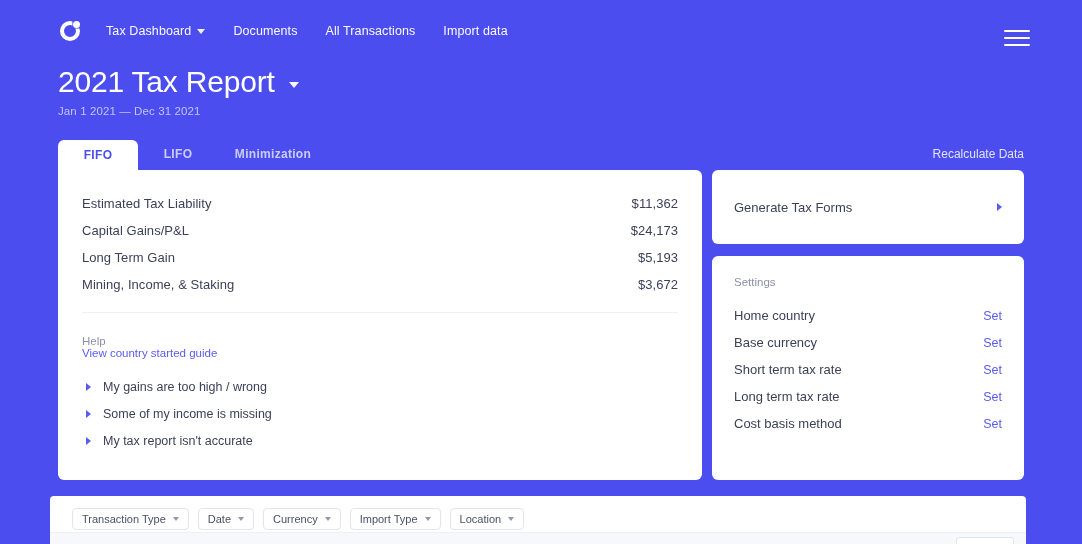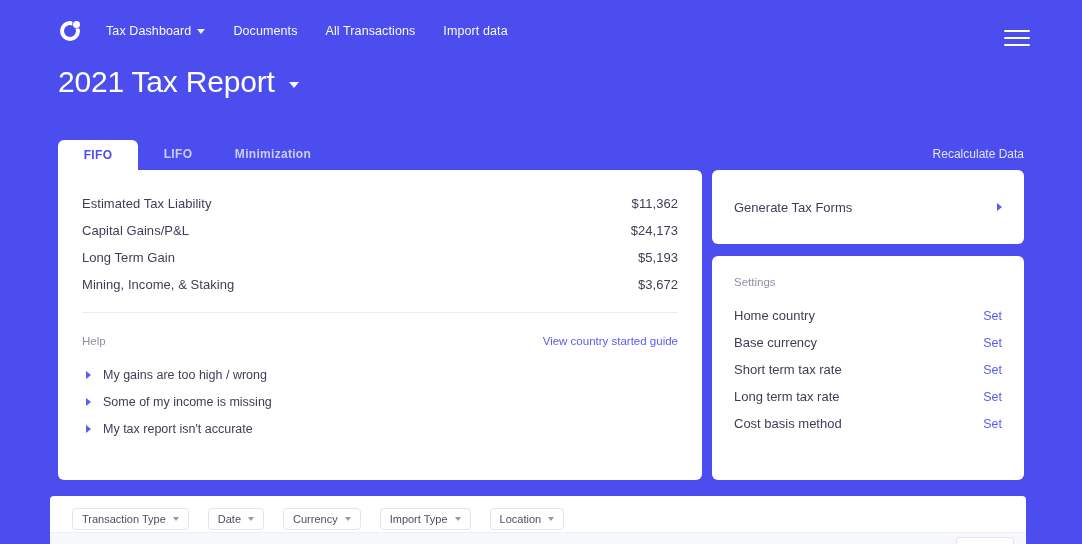--- a/index.html
+++ b/index.html
@@ -144,22 +144,23 @@
     letter-spacing: .05px;
   }
   .figrow .val { color: #3c3f58; }
   .divider {
     height: 1px;
     background: #eceef5;
     margin: 14px 0 0 0;
   }
   .helpsec { padding: 16px 24px 0 24px; }
   .helphead {
-    display: flex; align-items: flex-end; justify-content: space-between;
+    display: flex; align-items: flex-start; justify-content: space-between;
     margin-bottom: 14px;
+    flex-direction: column;
   }
   .helphead .lbl {
     font-size: 11.5px; color: #8c90a8;
   }
   .helphead .lnk {
     font-size: 11.5px; color: #5a5cf0; cursor: pointer;
   }
   .helpitem {
     display: flex; align-items: center; gap: 12px;
     height: 27px;
@@ -208,21 +209,21 @@
   }
 
   
   .bottom-panel {
     position: absolute; left: 50px; top: 496px;
     width: 976px; height: 48px;
     background: #ffffff;
     border-radius: 4px 4px 0 0;
   }
   .filterbar {
-    display: flex; align-items: center; gap: 19px;
+    display: flex; align-items: center; gap: 9px;
     padding: 9px 0 0 22px;
     height: 36px;
   }
   .filterchip {
     display: inline-flex; align-items: center; gap: 7px;
     height: 22px;
     padding: 0 9px;
     border: 1px solid #e3e5ee;
     border-radius: 4px;
     background: #ffffff;
@@ -276,20 +277,21 @@
       <span></span>
       <span></span>
     </div>
   </div>
 
   <div class="titlewrap">
     <div class="pagetitle">
       <span>2021 Tax Report</span>
       <span class="caret-down"></span>
     </div>
+    <div class="daterange">Jan 1 2021 — Dec 31 2021</div>
   </div>
 
   <div class="tabsrow">
     <div class="tab active">FIFO</div>
     <div class="tab">LIFO</div>
     <div class="tab wide">Minimization</div>
     <div class="recalc">Recalculate Data</div>
   </div>
 
   <div class="main-card">

